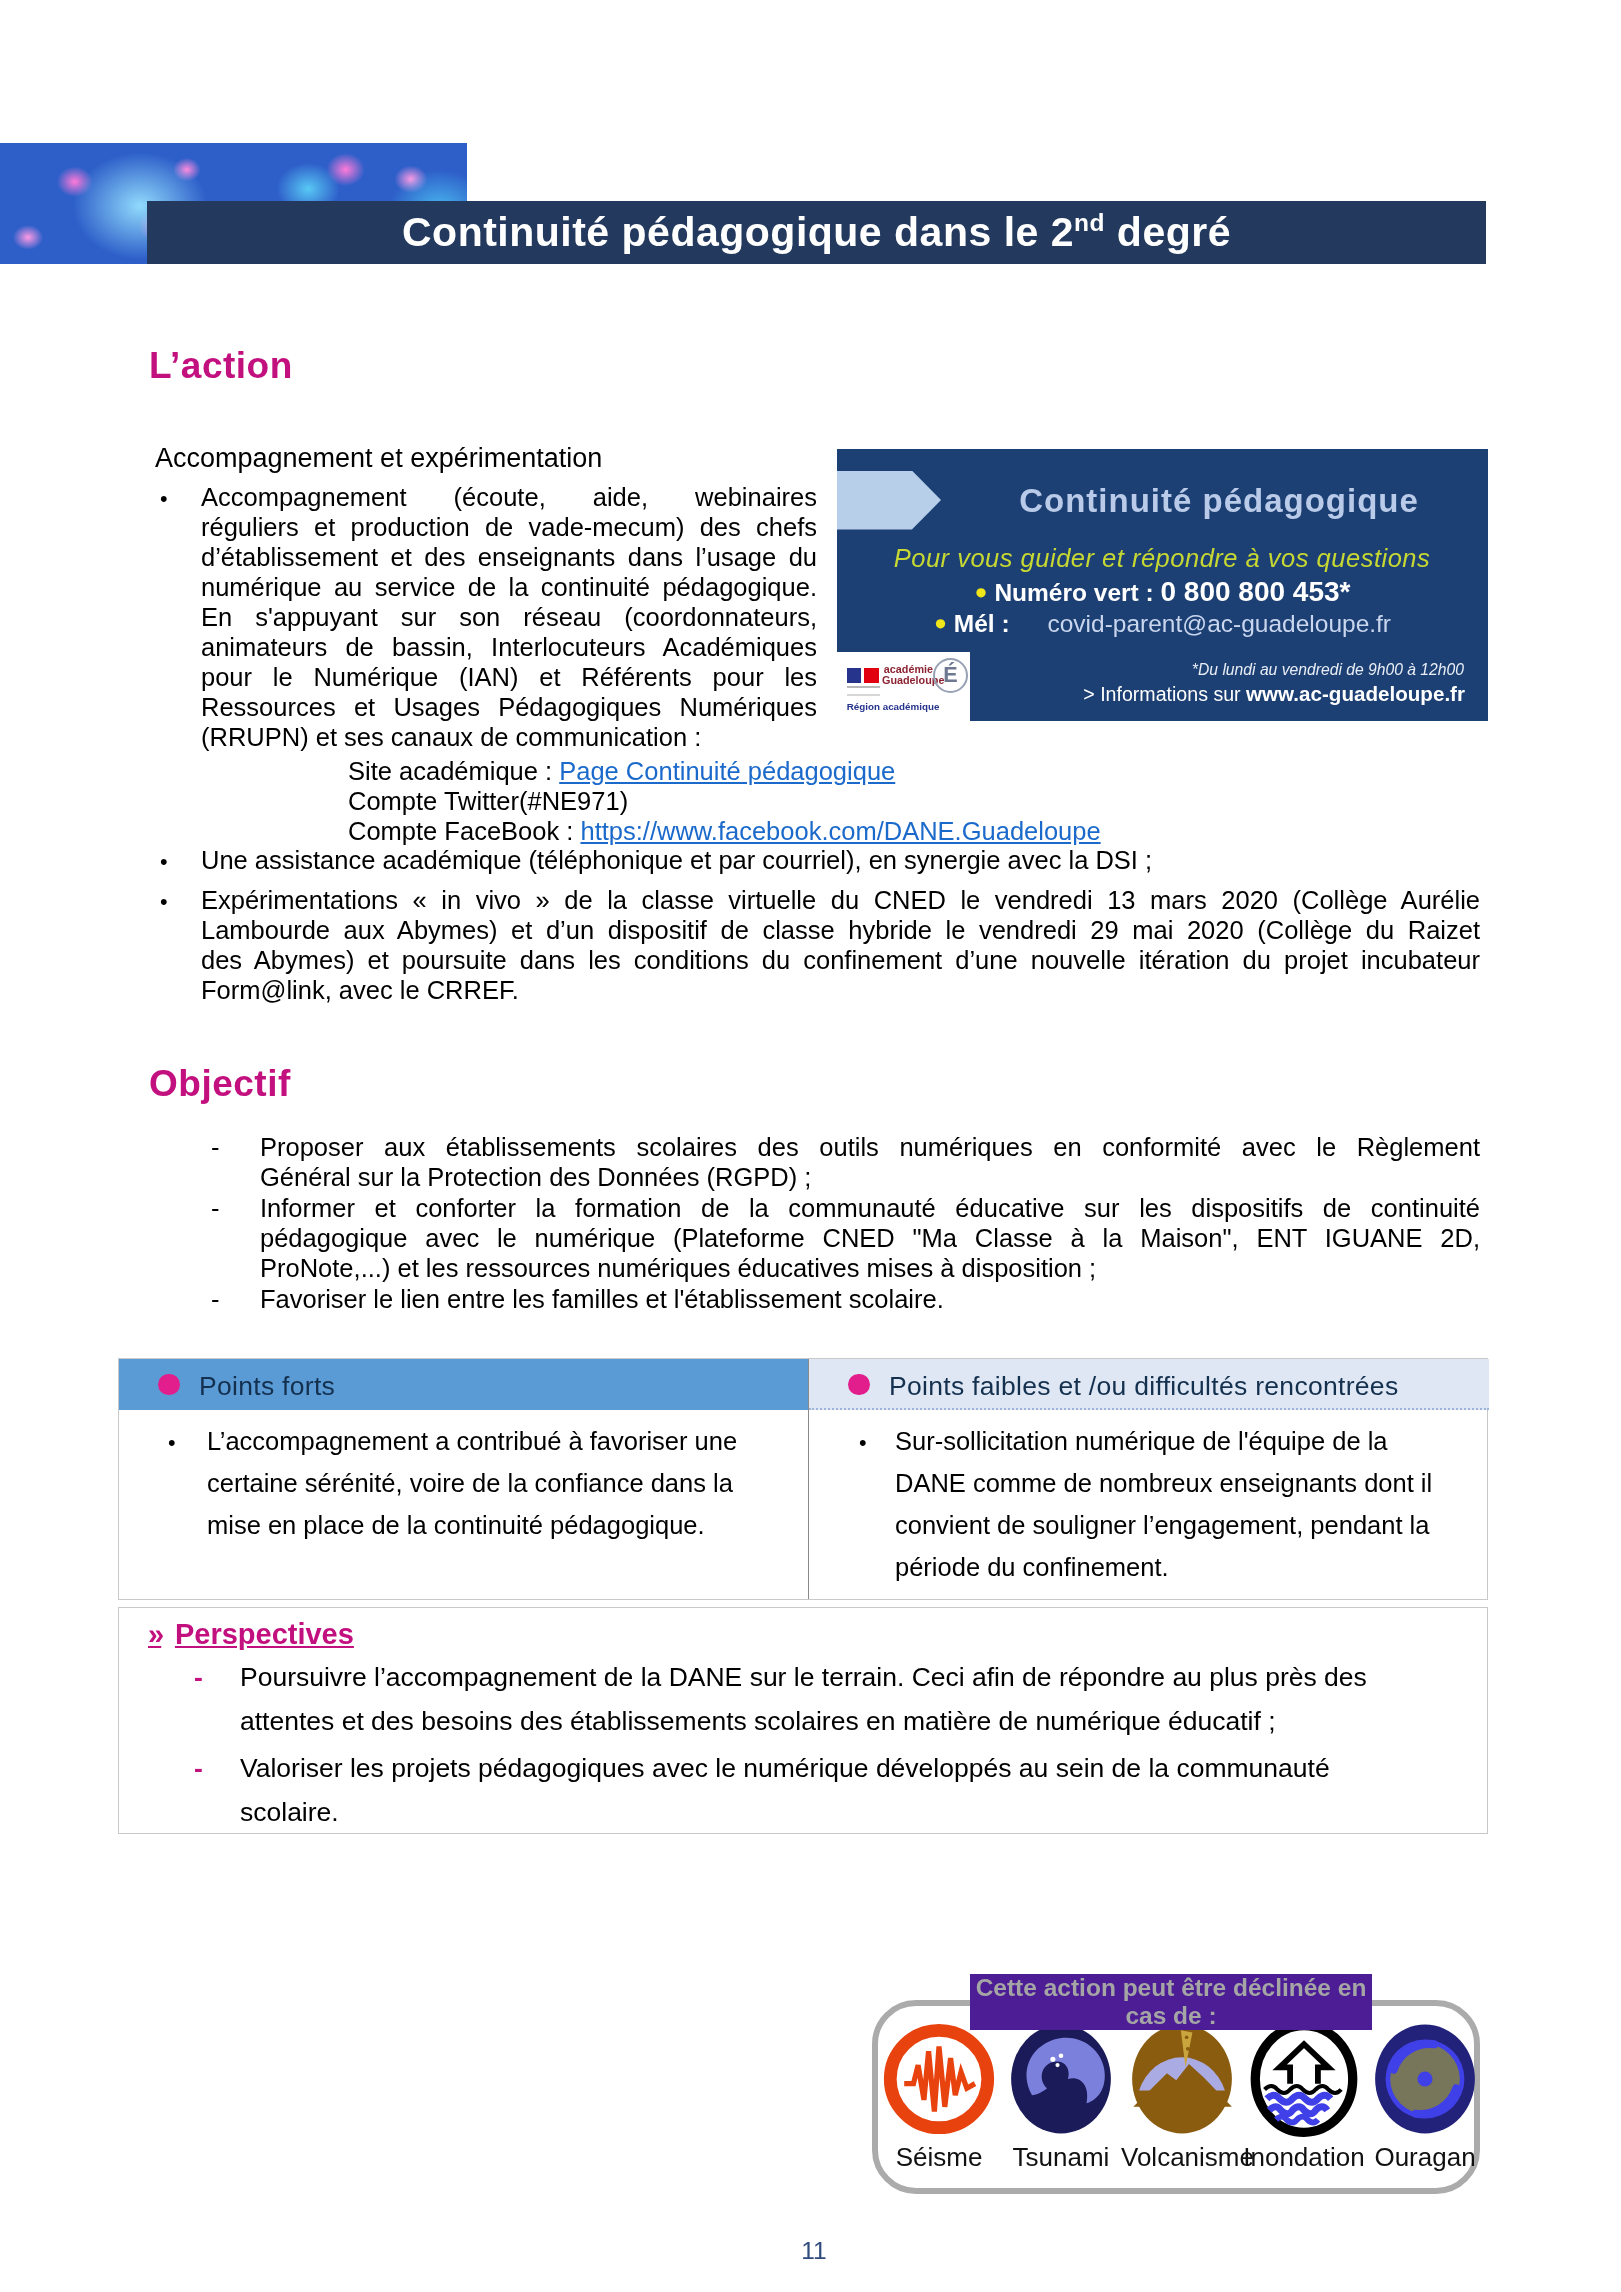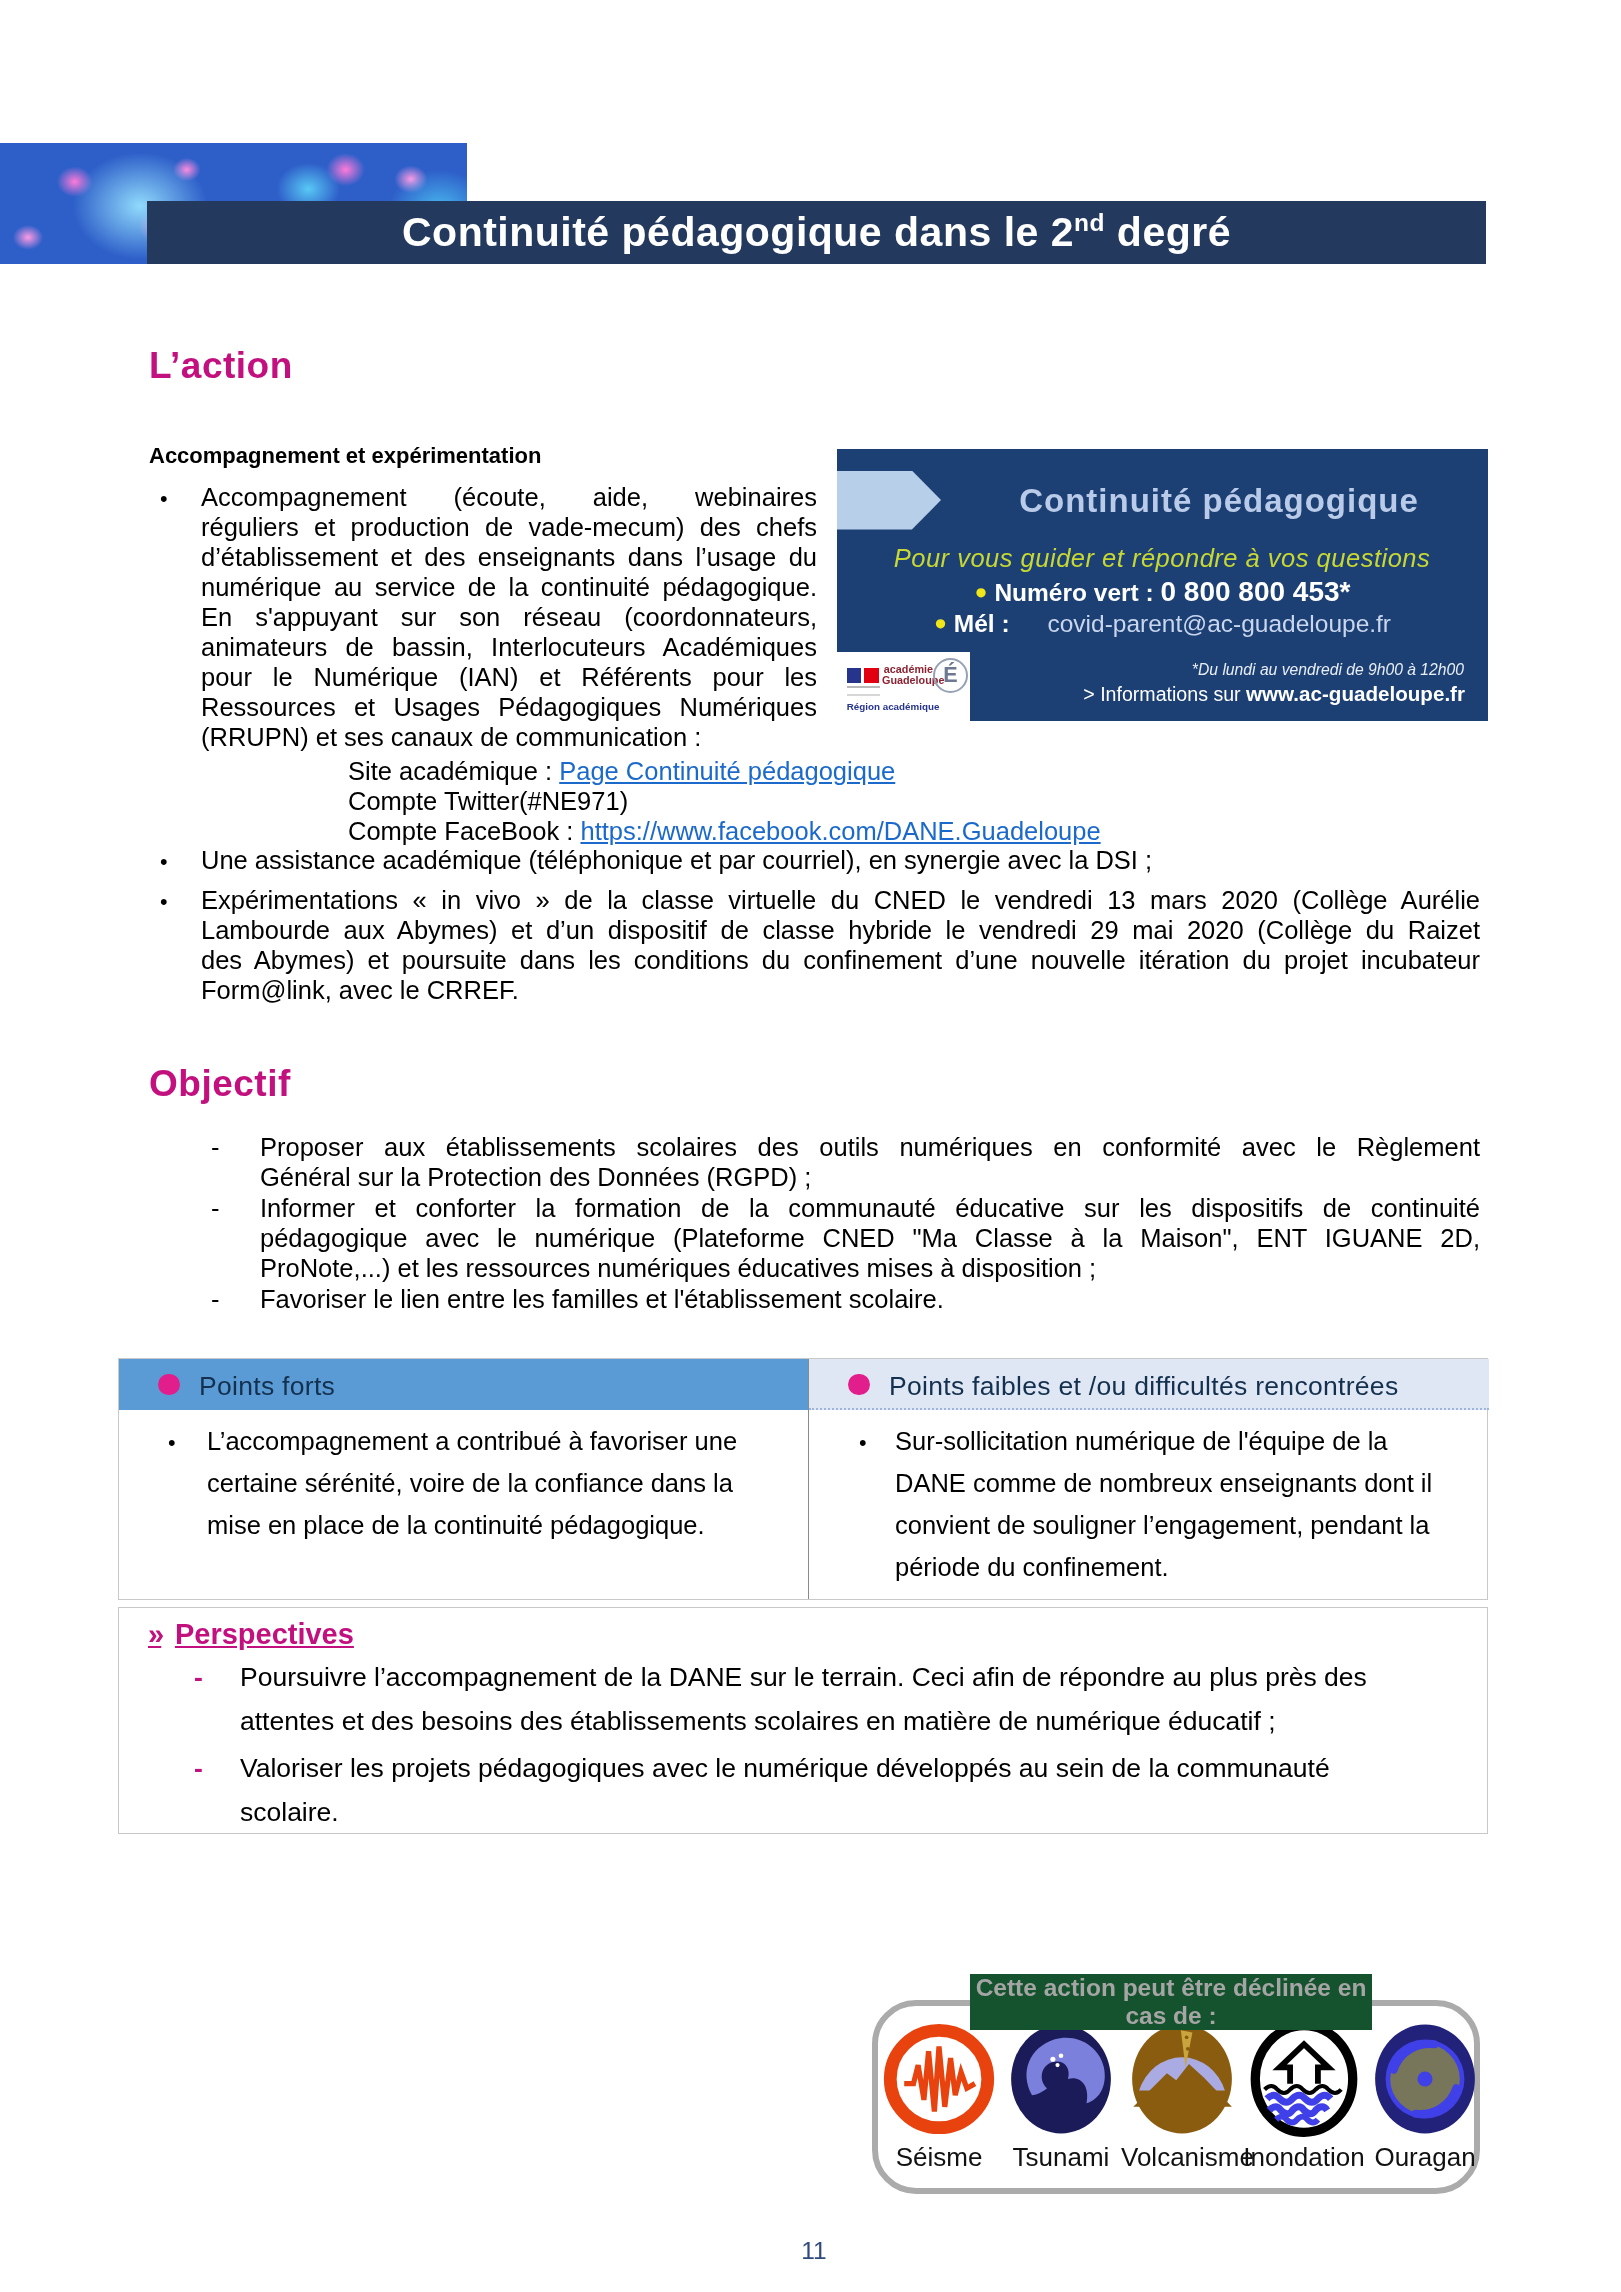--- a/index.html
+++ b/index.html
@@ -20,21 +20,21 @@
       radial-gradient(23.5px 19.6px at 88% 30%, #ff9ae4, rgba(255,154,228,0) 70%),
       radial-gradient(21.6px 17.6px at 6% 78%, #ff9ae4, rgba(255,154,228,0) 70%),
       #2e5fc9;}
   
   .banner{left:147px;top:201px;width:1339px;height:63px;background:var(--banner_navy,#233A5E);
     z-index:2;display:flex;align-items:center;justify-content:center;
     color:#fff;font-weight:bold;font-size:41px;letter-spacing:0.5px;}
   .banner .sup{font-size:24.5px;vertical-align:super;line-height:0;}
 
   .h-magenta{color:var(--accent,#C3107F);font-weight:bold;font-size:37px;letter-spacing:0.5px;}
-  .subhead{font-weight:bold;font-size:22px;color:#000;}
+  .subhead{font-weight:normal;font-size:27px;color:#000;margin-left:6px;}
 
   .body-txt{font-size:25.5px;line-height:30px;color:#000;}
   .justify .ln{text-align:justify;text-align-last:justify;}
   .justify .ln:last-child{text-align-last:left;}
   .dot{font-size:21.6px;color:#000;}
   a.doclink{color:var(--link_blue,#1B6ACB);text-decoration:underline;cursor:pointer;}
 
   
   .infobox{left:837px;top:449px;width:651px;height:272px;background:var(--infobox_navy,#1D4074);z-index:3;}
   .arrow{left:0;top:21.6px;width:104px;height:59px;background:var(--light_blue,#B8CFEA);
@@ -76,21 +76,21 @@
   .cell-txt{font-size:25.5px;line-height:42px;color:#000;}
 
   
   .persp{left:118px;top:1607px;width:1370px;height:227px;border:1px solid #C8C8C8;box-sizing:border-box;}
   .persp-head{position:absolute;left:29px;top:9.8px;color:var(--accent,#C3107F);font-weight:bold;font-size:29px;text-decoration:underline;}
   .persp-head .chev{font-size:29px;margin-right:13.7px;letter-spacing:-2.9px;}
   .persp-item-txt{font-size:26.5px;line-height:44px;color:#000;}
   .mdash{color:var(--accent,#C3107F);font-weight:bold;}
 
   
-  .hz-caption{left:970px;top:1974px;width:402px;text-align:center;background:#14532d;z-index:5;
+  .hz-caption{left:970px;top:1974px;width:402px;text-align:center;background:#4c1d95;z-index:5;
     color:var(--caption_gray,#A5A5A5);font-weight:bold;font-size:24.5px;}
   .hz-box{left:872px;top:2000px;width:608px;height:194px;border:6.9px solid var(--box_gray,#ABABAB);
     border-radius:44px;box-sizing:border-box;z-index:4;background:#fff;}
   .hz-item{position:absolute;top:11.8px;width:122px;text-align:center;}
   .hz-item svg{width:116px;height:122px;display:block;margin:0 auto;}
   .hz-lab{font-size:26px;color:#111;margin-top:2px;}
 
   .pagenum{left:755px;top:2237px;width:118px;text-align:center;color:#2F4A7C;font-size:24.5px;}
 </style>
 </head>

